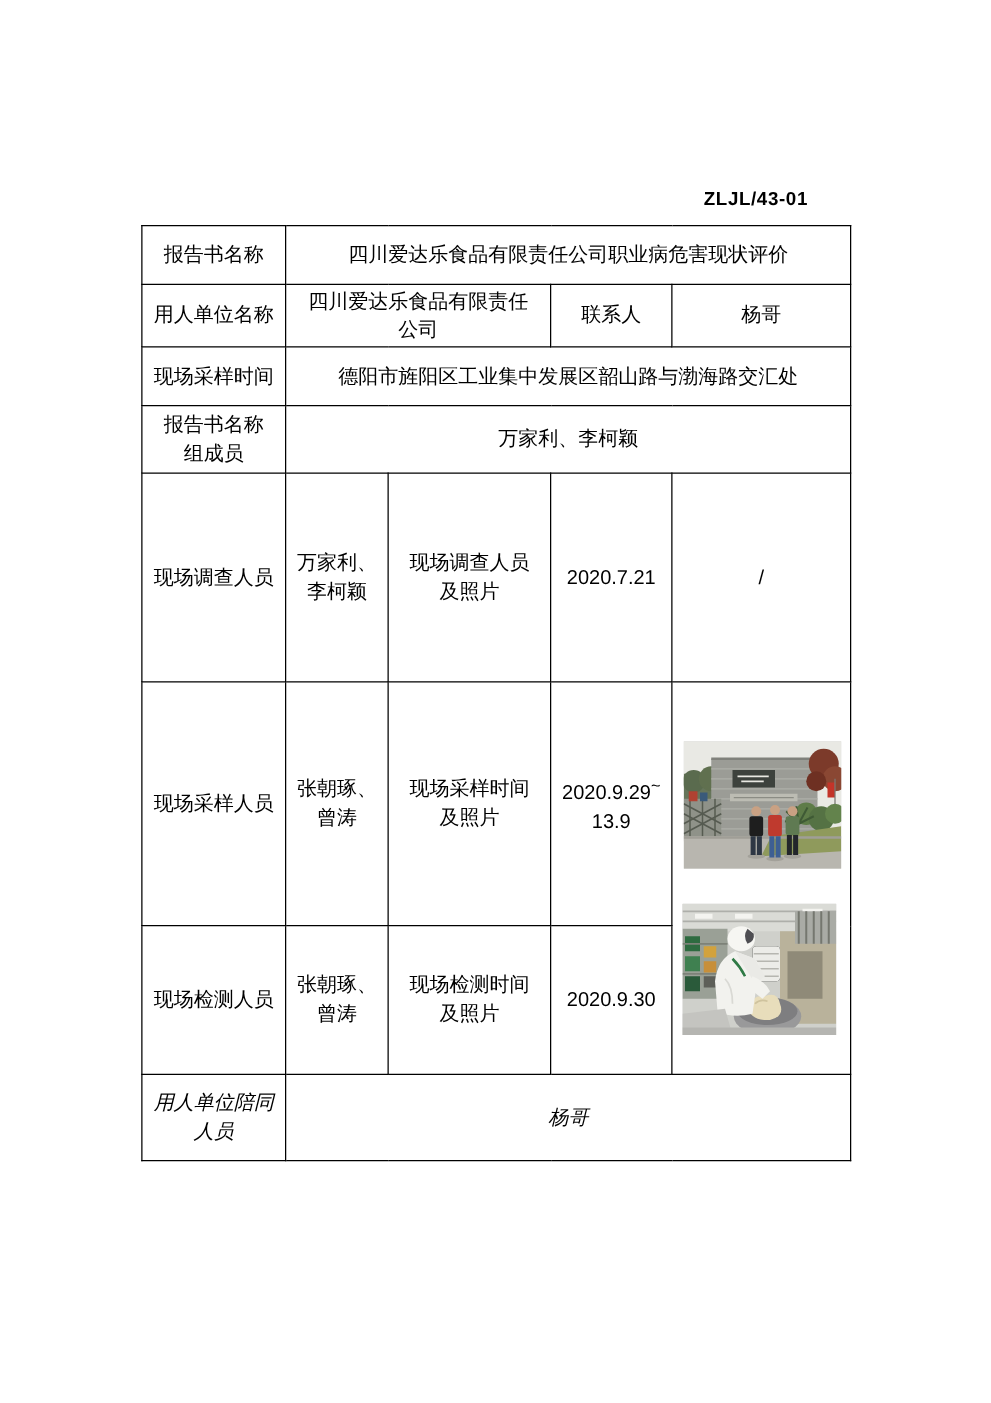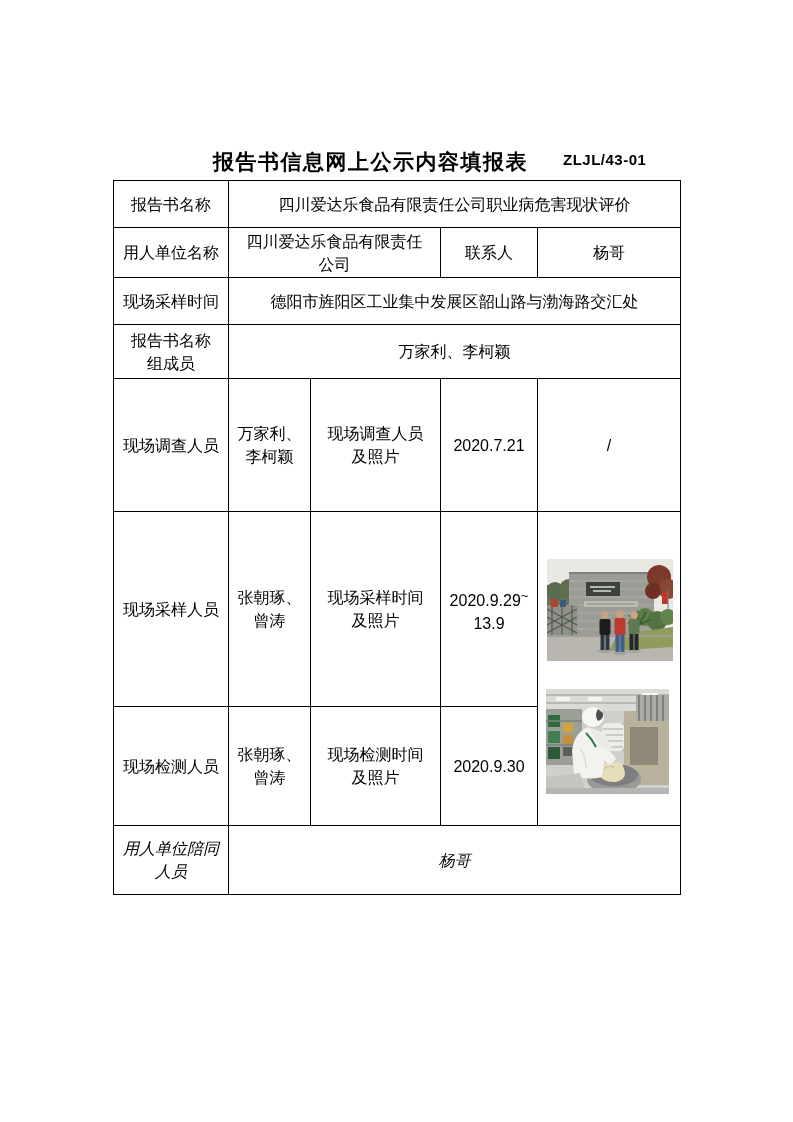--- a/index.html
+++ b/index.html
@@ -43,42 +43,41 @@
     text-align: center;
     vertical-align: middle;
     font-size: 16px;
     line-height: 23px;
     overflow: hidden;
   }
   .r1 { height: 47px; }
   .r2 { height: 50px; }
   .r3 { height: 47px; }
   .r4 { height: 54px; }
-  .r5 { height: 133px; }
+  .r5 { height: 167px; }
   .r6 { height: 195px; }
   .r7 { height: 119px; }
   .r8 { height: 69px; font-style: italic; }
 
   .photo-cell { position: relative; }
   .photo {
     position: absolute;
     background: #dcdcd8;
   }
   .photo svg { display: block; }
   .photo-1 { left: 9px; top: 47px; width: 126px; height: 102px; }
   .photo-2 { left: 8px; top: 177px; width: 123px; height: 105px; }
 
   .sup-tilde { vertical-align: 6px; font-size: 13px; }
 </style>
 </head>
 <body>
 
 <div class="doc">
 
-  <div class="title2">报告书信息网上公示内容填报表</div>
   <div class="form-code">ZLJL/43-01</div>
 
   <table class="main">
     <colgroup>
       <col style="width:115px">
         <col style="width:82px">
         <col style="width:130px">
         <col style="width:97px">
         <col style="width:143px">
     </colgroup>

